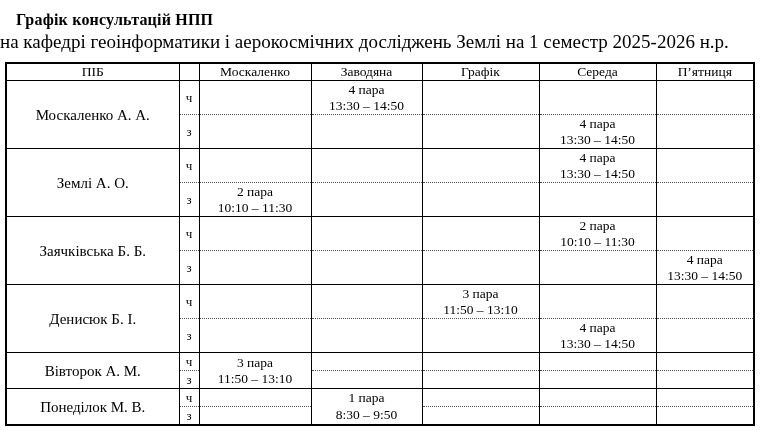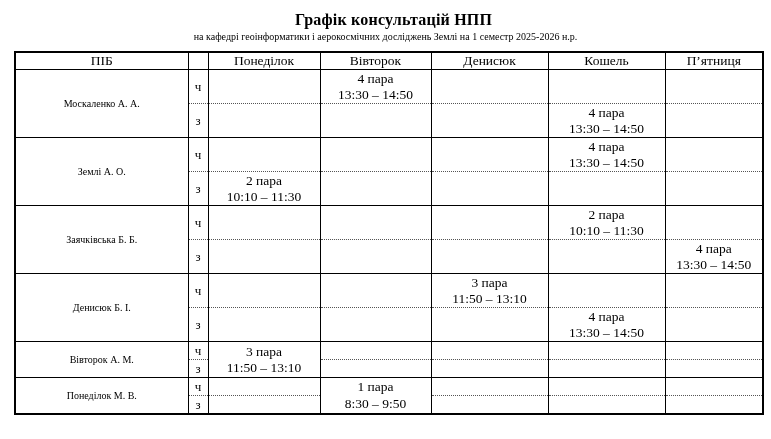--- a/index.html
+++ b/index.html
@@ -8,52 +8,51 @@
     padding: 0;
     width: 771px;
     height: 439px;
     background: #ffffff;
     color: #000000;
     font-family: "Liberation Serif", "DejaVu Serif", serif;
     overflow: hidden;
   }
   .title {
     margin: 11px 0 0 16px;
-    text-align: center;
     font-size: 16px;
     font-weight: bold;
     letter-spacing: 0.2px;
   }
   .subtitle {
     margin: 2px 0 0 0;
-    text-align: center;
-    font-size: 10px;
+    text-align: left;
+    font-size: 19px;
   }
   table.schedule {
     border-collapse: collapse;
     table-layout: fixed;
-    margin: 9px 0 0 14px;
+    margin: 9px 0 0 5px;
     width: 748px;
     border: 2px solid #000;
   }
   th, td {
     border: 1px solid #000;
     padding: 0;
     margin: 0;
     text-align: center;
     vertical-align: middle;
     font-size: 13.5px;
     font-weight: normal;
     line-height: 1.22;
     overflow: hidden;
   }
   thead tr { height: 17px; }
   tr.rt { height: 34px; }   
   tr.rs { height: 18px; }   
-  td.name { font-size: 10px; }
+  td.name { font-size: 15px; }
   td.wk   { font-size: 13px; }
   td.cell { white-space: pre-line; font-family: Liberation Serif, serif; }
   td.merged { white-space: pre-line; }
   
   td.dd { border-bottom: 1px dotted #555; }
   tr.z td { border-top: none; }
 </style>
 </head>
 <body>
 
@@ -67,24 +66,24 @@
     <col style="width:112px">
     <col style="width:111px">
     <col style="width:117px">
     <col style="width:117px">
     <col style="width:98px">
   </colgroup>
   <thead>
     <tr>
       <th>ПІБ</th>
       <th></th>
-      <th>Понеділок</th>
-      <th>Вівторок</th>
-      <th>Денисюк</th>
-      <th>Кошель</th>
+      <th>Москаленко</th>
+      <th>Заводяна</th>
+      <th>Графік</th>
+      <th>Середа</th>
       <th>П’ятниця</th>
     </tr>
   </thead>
   <tbody>
 
     <tr class="rt ch">
       <td class="name" rowspan="2">Москаленко А. А.</td>
       <td class="wk dd">ч</td>
       <td class="cell dd"></td>
       <td class="cell dd">4 пара

